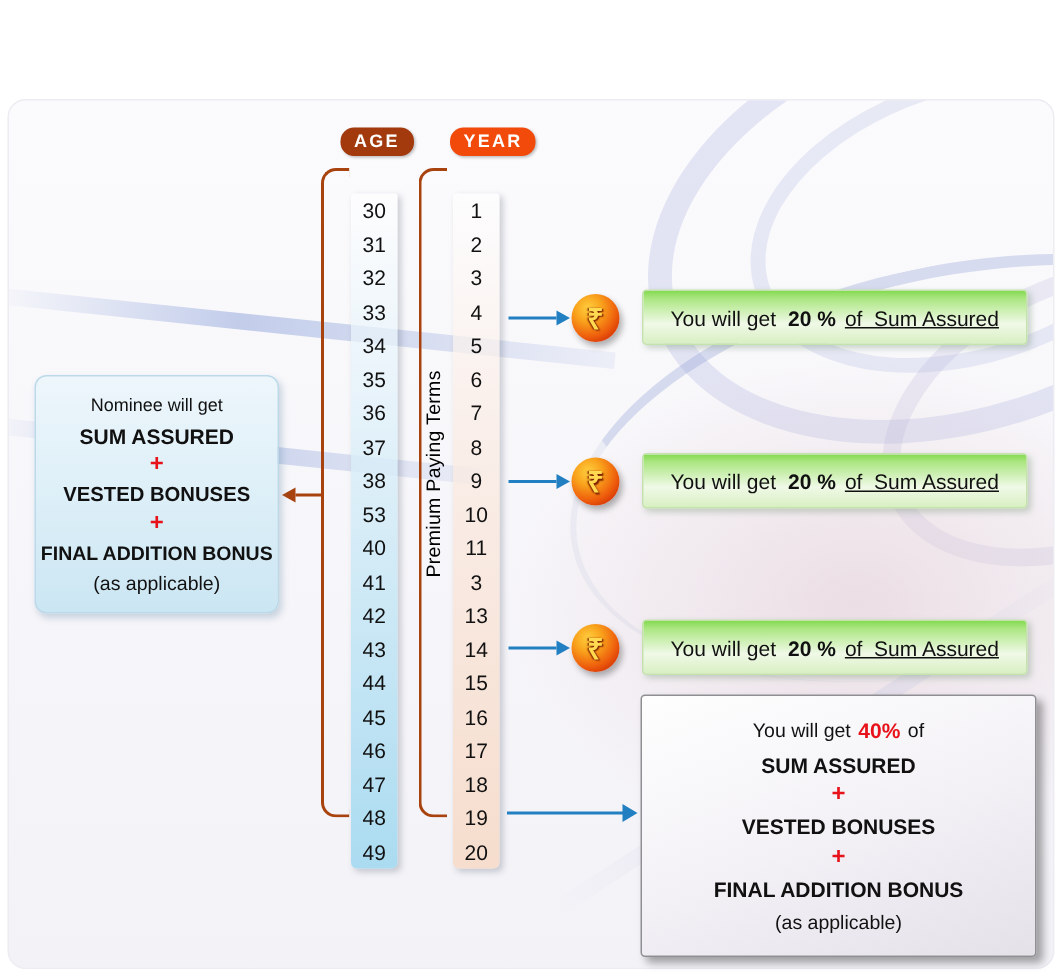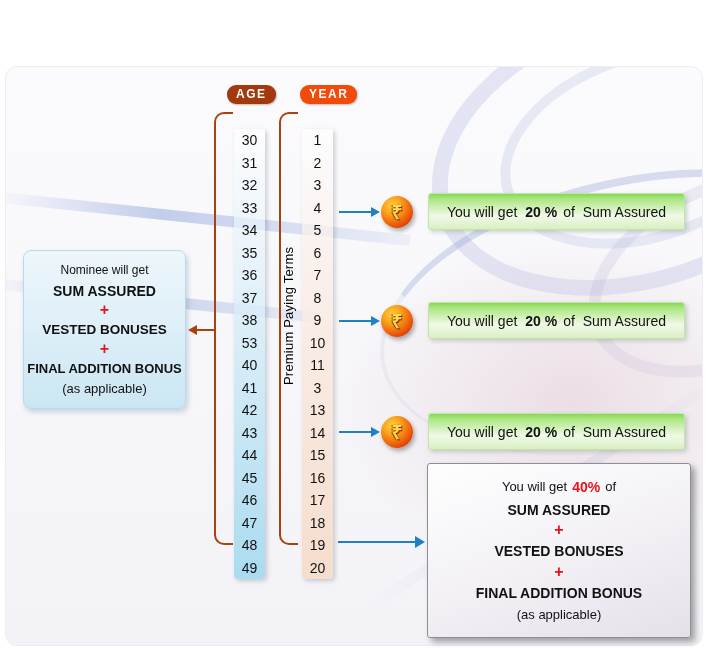--- a/index.html
+++ b/index.html
@@ -91,21 +91,21 @@
           display:flex; align-items:center; justify-content:center; }
   .coin span { font-size:19px; font-weight:bold; color:#FFD94F;
                text-shadow:1px 1px 1px #7A1E00, -1px 0 1px #8A2B00; }
   .gbox { position:absolute; left:428px; width:257px; height:37px; border-radius:3px;
           border:1px solid #C4E2AC;
           background:linear-gradient(180deg,#84DA52 0%,#ABE681 14%,#F0F9E7 62%,#D8EFC2 100%);
           box-shadow:2px 2px 4px rgba(110,140,110,0.35);
           display:flex; align-items:center; justify-content:center; font-size:14px; color:#111; }
   .gbox .pct { font-weight:bold; margin:0 6px; }
   .gbox .pre { margin-right:2px; }
-  .gbox .suf { white-space:pre; }
+  .gbox .suf { white-space:pre;text-decoration:underline; }
 
   
   .finalbox { position:absolute; left:427px; top:463px; width:264px; height:175px;
               border:1px solid #8F8F93; border-radius:3px;
               background:linear-gradient(160deg,#FEFEFE 0%,#F2F0F5 55%,#E4E1E9 100%);
               box-shadow:4px 4px 6px rgba(0,0,0,0.35);
               display:flex; flex-direction:column; justify-content:space-evenly; align-items:center;
               padding:8px 2px; text-align:center; }
   .finalbox .line1 { font-size:13px; color:#111; display:flex; align-items:center; }
   .finalbox .bigpct { color:var(--percent-color,#E8121A); font-weight:bold; font-size:14px; margin:0 5px; }

